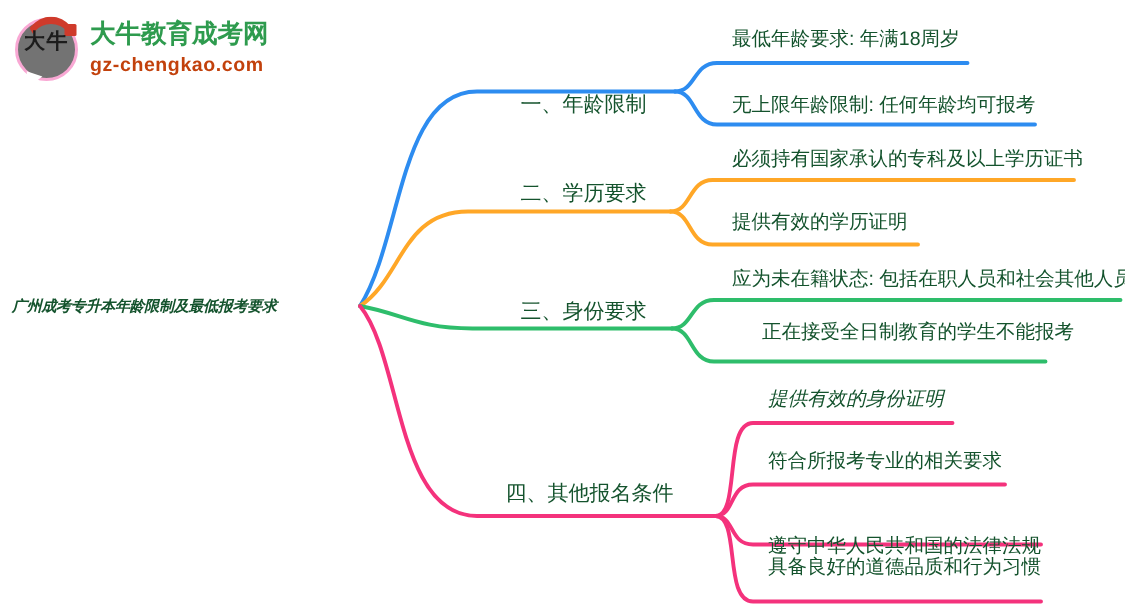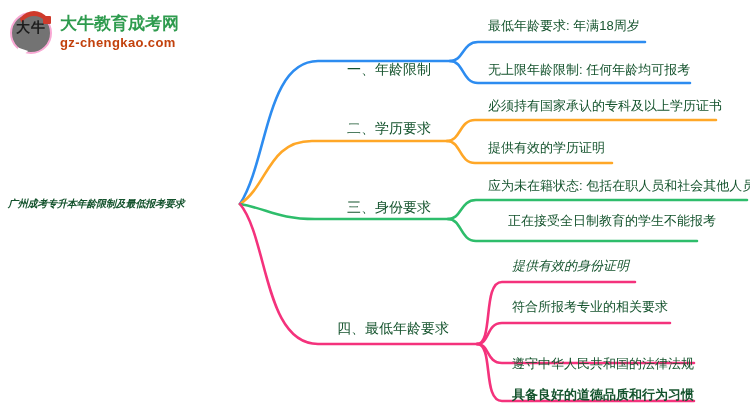--- a/index.html
+++ b/index.html
@@ -91,17 +91,17 @@
 <div class="node child-label" style="left:488px;top:61px;">无上限年龄限制: 任何年龄均可报考</div>
 
 <div class="node branch-label" style="left:347px;top:120px;text-align:center;">二、学历要求</div>
 <div class="node child-label" style="left:488px;top:97px;">必须持有国家承认的专科及以上学历证书</div>
 <div class="node child-label" style="left:488px;top:139px;">提供有效的学历证明</div>
 
 <div class="node branch-label" style="left:347px;top:199px;">三、身份要求</div>
 <div class="node child-label" style="left:488px;top:177px;">应为未在籍状态: 包括在职人员和社会其他人员</div>
 <div class="node child-label" style="left:508px;top:212px;">正在接受全日制教育的学生不能报考</div>
 
-<div class="node branch-label" style="left:337px;top:320px;">四、最低年龄要求</div>
+<div class="node branch-label" style="left:337px;top:320px;">四、其他报名条件</div>
 <div class="node child-label" style="left:512px;top:257px;font-style:italic;">提供有效的身份证明</div>
 <div class="node child-label" style="left:512px;top:298px;">符合所报考专业的相关要求</div>
 <div class="node child-label" style="left:512px;top:333px;margin-top:22px;">遵守中华人民共和国的法律法规</div>
-<div class="node child-label" style="left:512px;top:386px;font-weight:bold;">具备良好的道德品质和行为习惯</div>
+<div class="node child-label" style="left:512px;top:369px;">具备良好的道德品质和行为习惯</div>
 
 </body></html>

